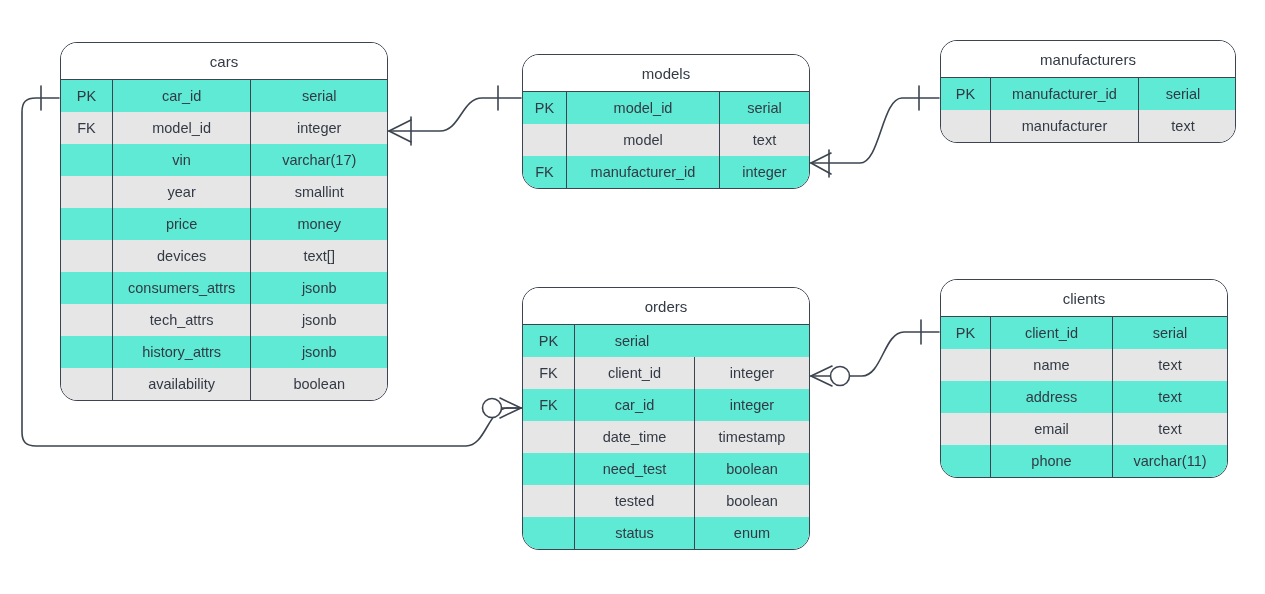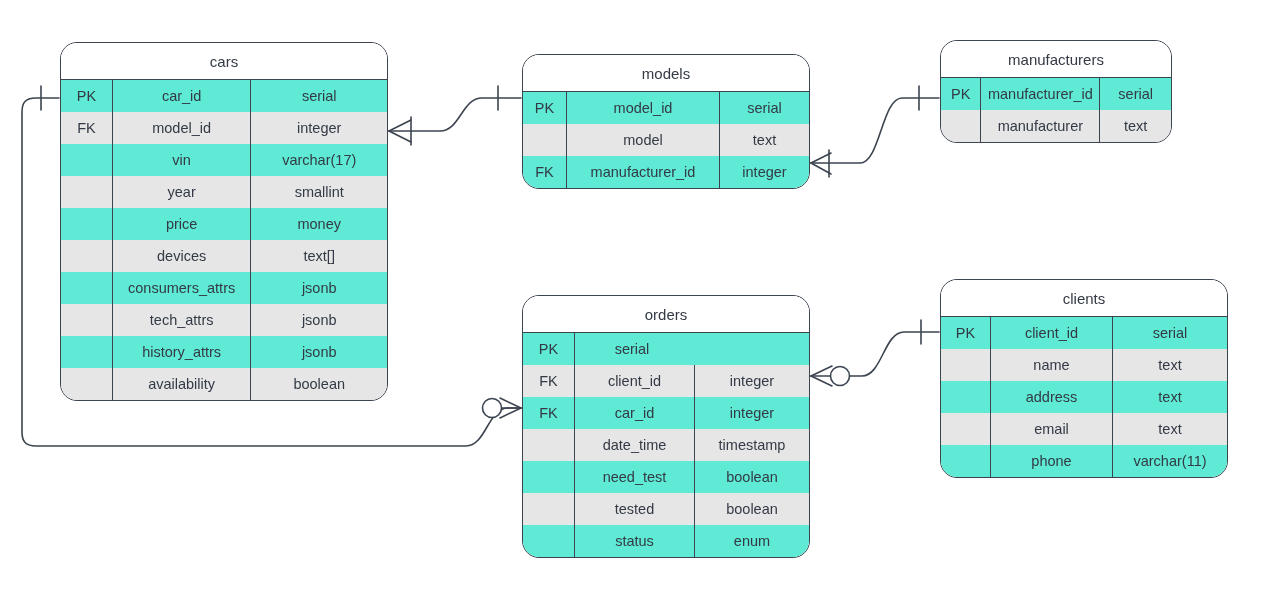--- a/index.html
+++ b/index.html
@@ -224,36 +224,36 @@
             <div class="cell name">model</div>
             <div class="cell type">text</div>
           </div>
           <div class="row">
             <div class="cell key">FK</div>
             <div class="cell name">manufacturer_id</div>
             <div class="cell type">integer</div>
           </div>
         </div>
       </div>
-      <div class="entity e-manufacturers" style="left: 940px; top: 40px; width: 232px;">
+      <div class="entity e-manufacturers" style="left: 940px; top: 40px; width: 296px;">
         <div class="entity-title">manufacturers</div>
         <div class="rows">
           <div class="row">
             <div class="cell key">PK</div>
             <div class="cell name">manufacturer_id</div>
             <div class="cell type">serial</div>
           </div>
           <div class="row alt">
             <div class="cell key"></div>
             <div class="cell name">manufacturer</div>
             <div class="cell type">text</div>
           </div>
         </div>
       </div>
-      <div class="entity e-orders" style="left: 522px; top: 287px; width: 288px; margin-top: 8px;">
+      <div class="entity e-orders" style="left: 522px; top: 287px; width: 288px;">
         <div class="entity-title">orders</div>
         <div class="rows">
           <div class="row">
             <div class="cell key">PK</div>
             <div class="cell type">serial</div>
           </div>
           <div class="row alt">
             <div class="cell key">FK</div>
             <div class="cell name">client_id</div>
             <div class="cell type">integer</div>

